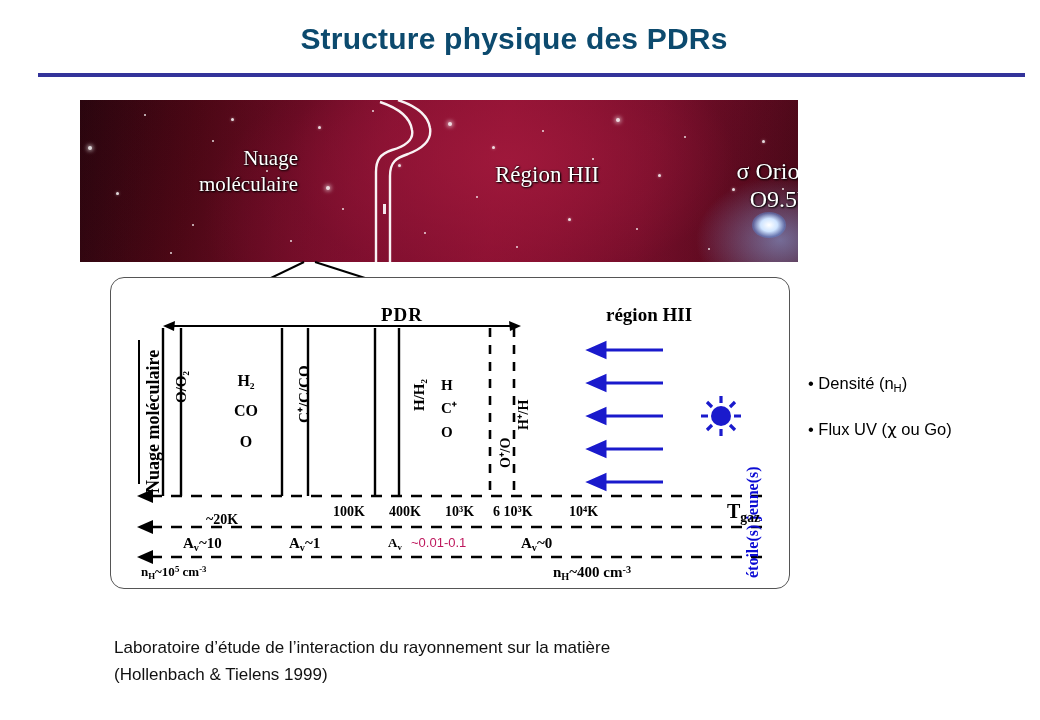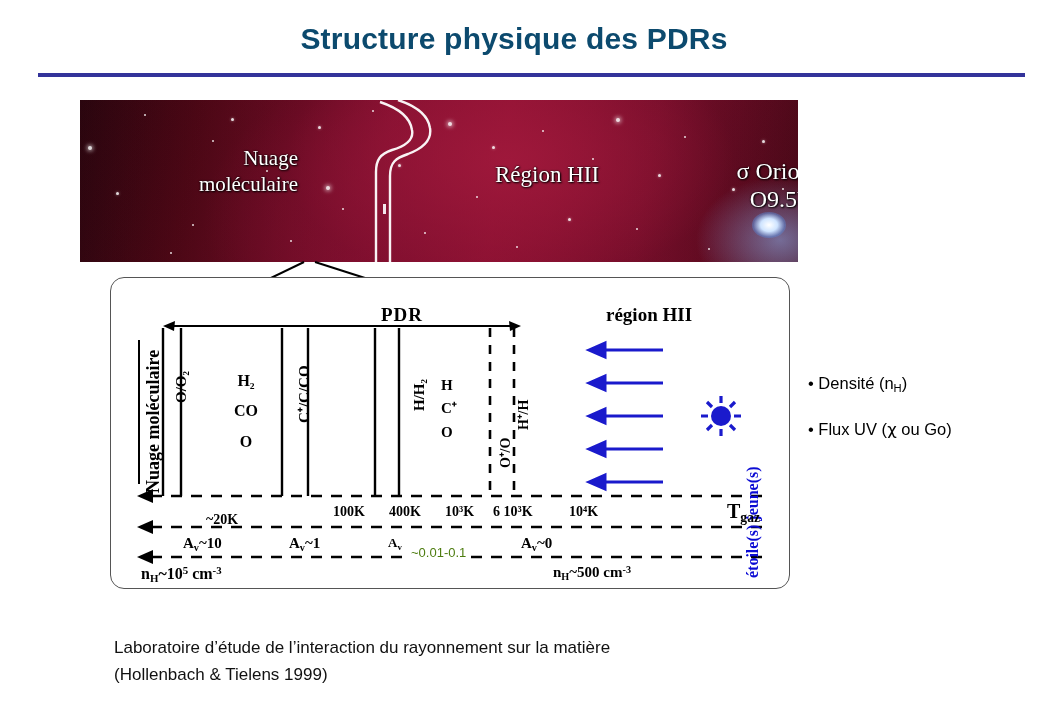--- a/index.html
+++ b/index.html
@@ -158,27 +158,26 @@
 
   #a-10   { left: 72px;  top: 257px; font-size: 15px; }
   #a-1    { left: 178px; top: 257px; font-size: 15px; }
   #a-mid  { left: 277px; top: 257px; font-size: 13px; }
   #a-0    { left: 410px; top: 257px; font-size: 15px; }
   #a-note {
     position: absolute;
     left: 297px; top: 256px;
     font-family: "Liberation Sans", sans-serif;
     font-size: 13px;
-    color: #4d7c0f;
+    color: #be185d;
     background: #ffffff;
     padding: 1px 3px;
     white-space: nowrap;
-    margin-top: 10px;
-  }
-  #n-left  { left: 30px;  top: 286px; font-size: 16px; }
+  }
+  #n-left  { left: 30px;  top: 286px; font-size: 13px; }
   #n-right { left: 442px; top: 286px; font-size: 15px; }
 
   sub { font-size: 0.68em; vertical-align: -0.3em; }
   sup { font-size: 0.68em; vertical-align: 0.42em; }
 
   
   #bullets {
     position: absolute;
     left: 808px;
     top: 374px;
@@ -360,21 +359,21 @@
   </div>
   <div id="a-note">~0.01-0.1</div>
   <div class="trow" id="a-0">
     <span>A</span><sub>v</sub><span>~0</span>
   </div>
 
   <div class="trow" id="n-left">
     <span>n</span><sub>H</sub><span>~10</span><sup>5</sup> <span>cm</span><sup>-3</sup>
   </div>
   <div class="trow" id="n-right">
-    <span>n</span><sub>H</sub><span>~500 </span><span>cm</span><sup>-3</sup>
+    <span>n</span><sub>H</sub><span>~400 </span><span>cm</span><sup>-3</sup>
   </div>
 </div>
 
 <div id="bullets">
   <div class="bullet">
     • Densité (n<sub>H</sub>)
   </div>
   <div class="bullet">
     • Flux UV (<span style="font-family:'DejaVu Sans',sans-serif;">χ</span> ou Go)
   </div>

